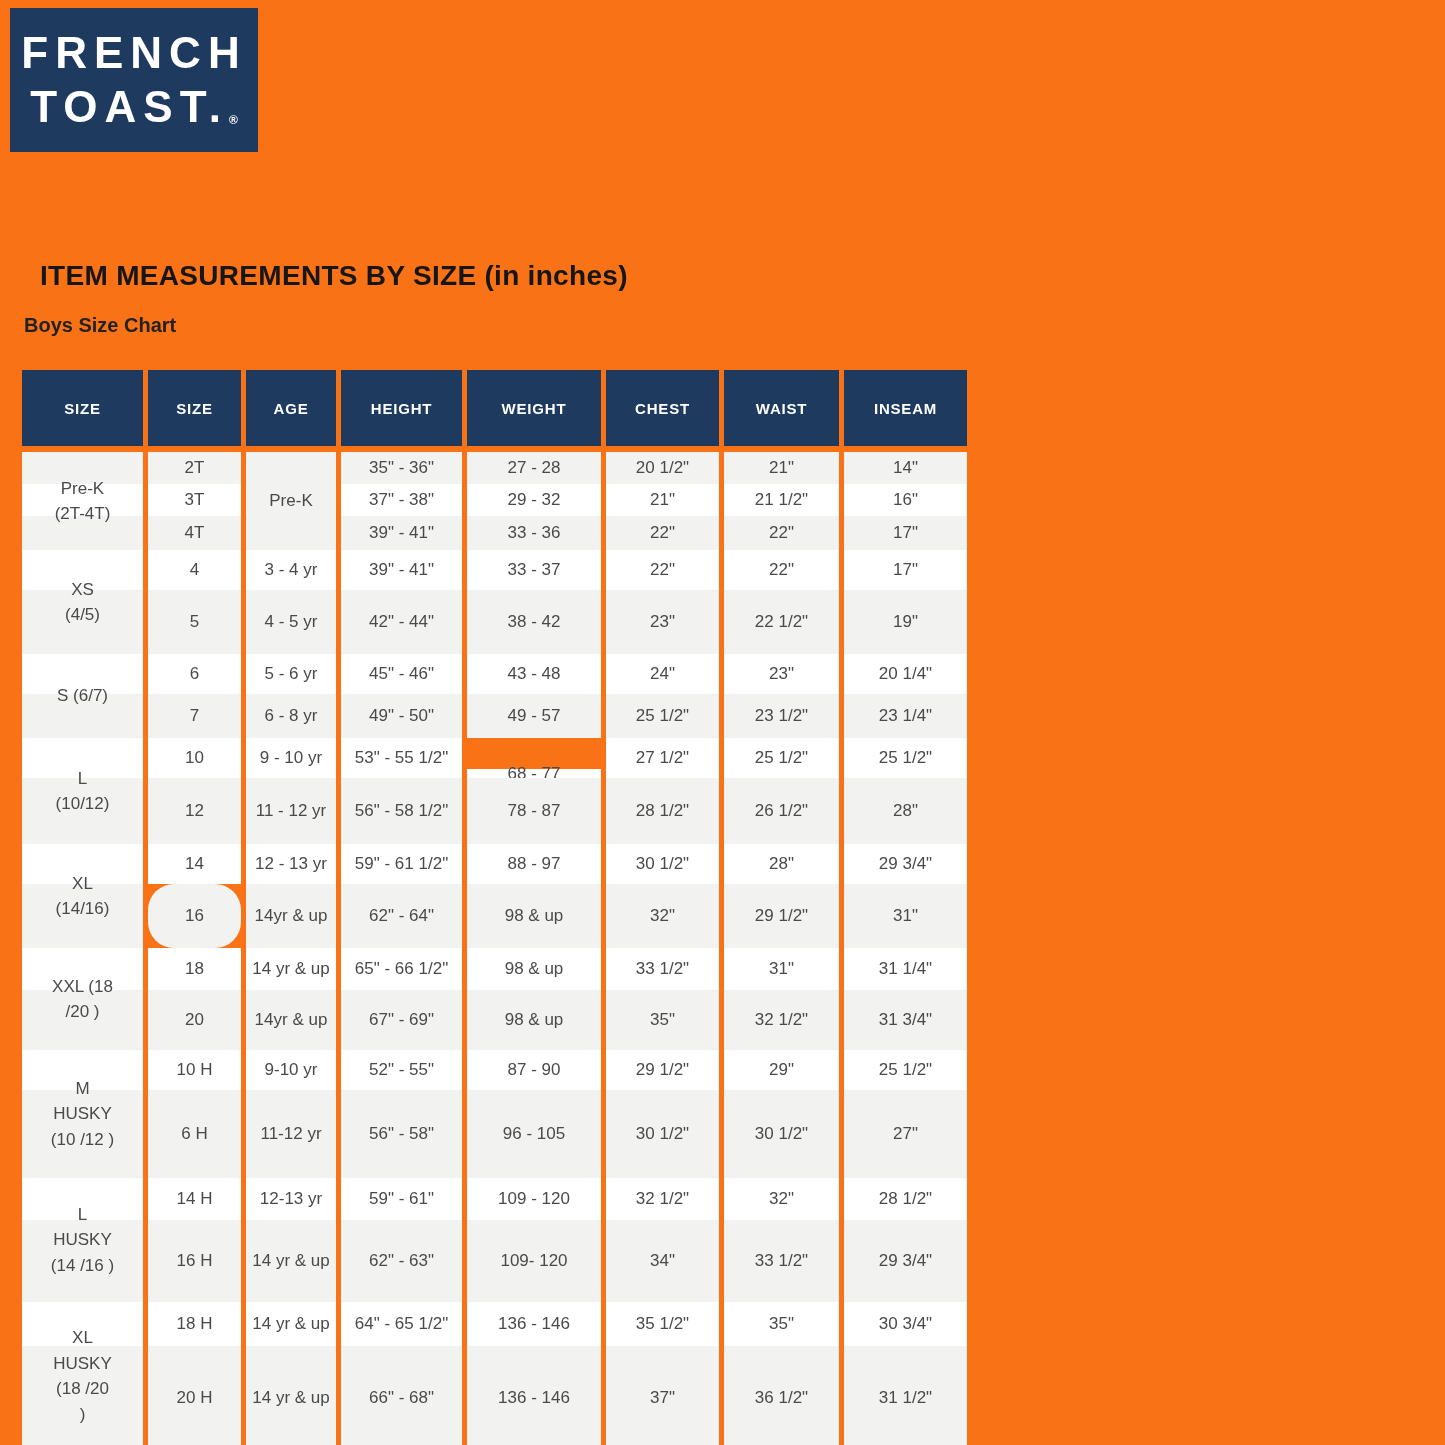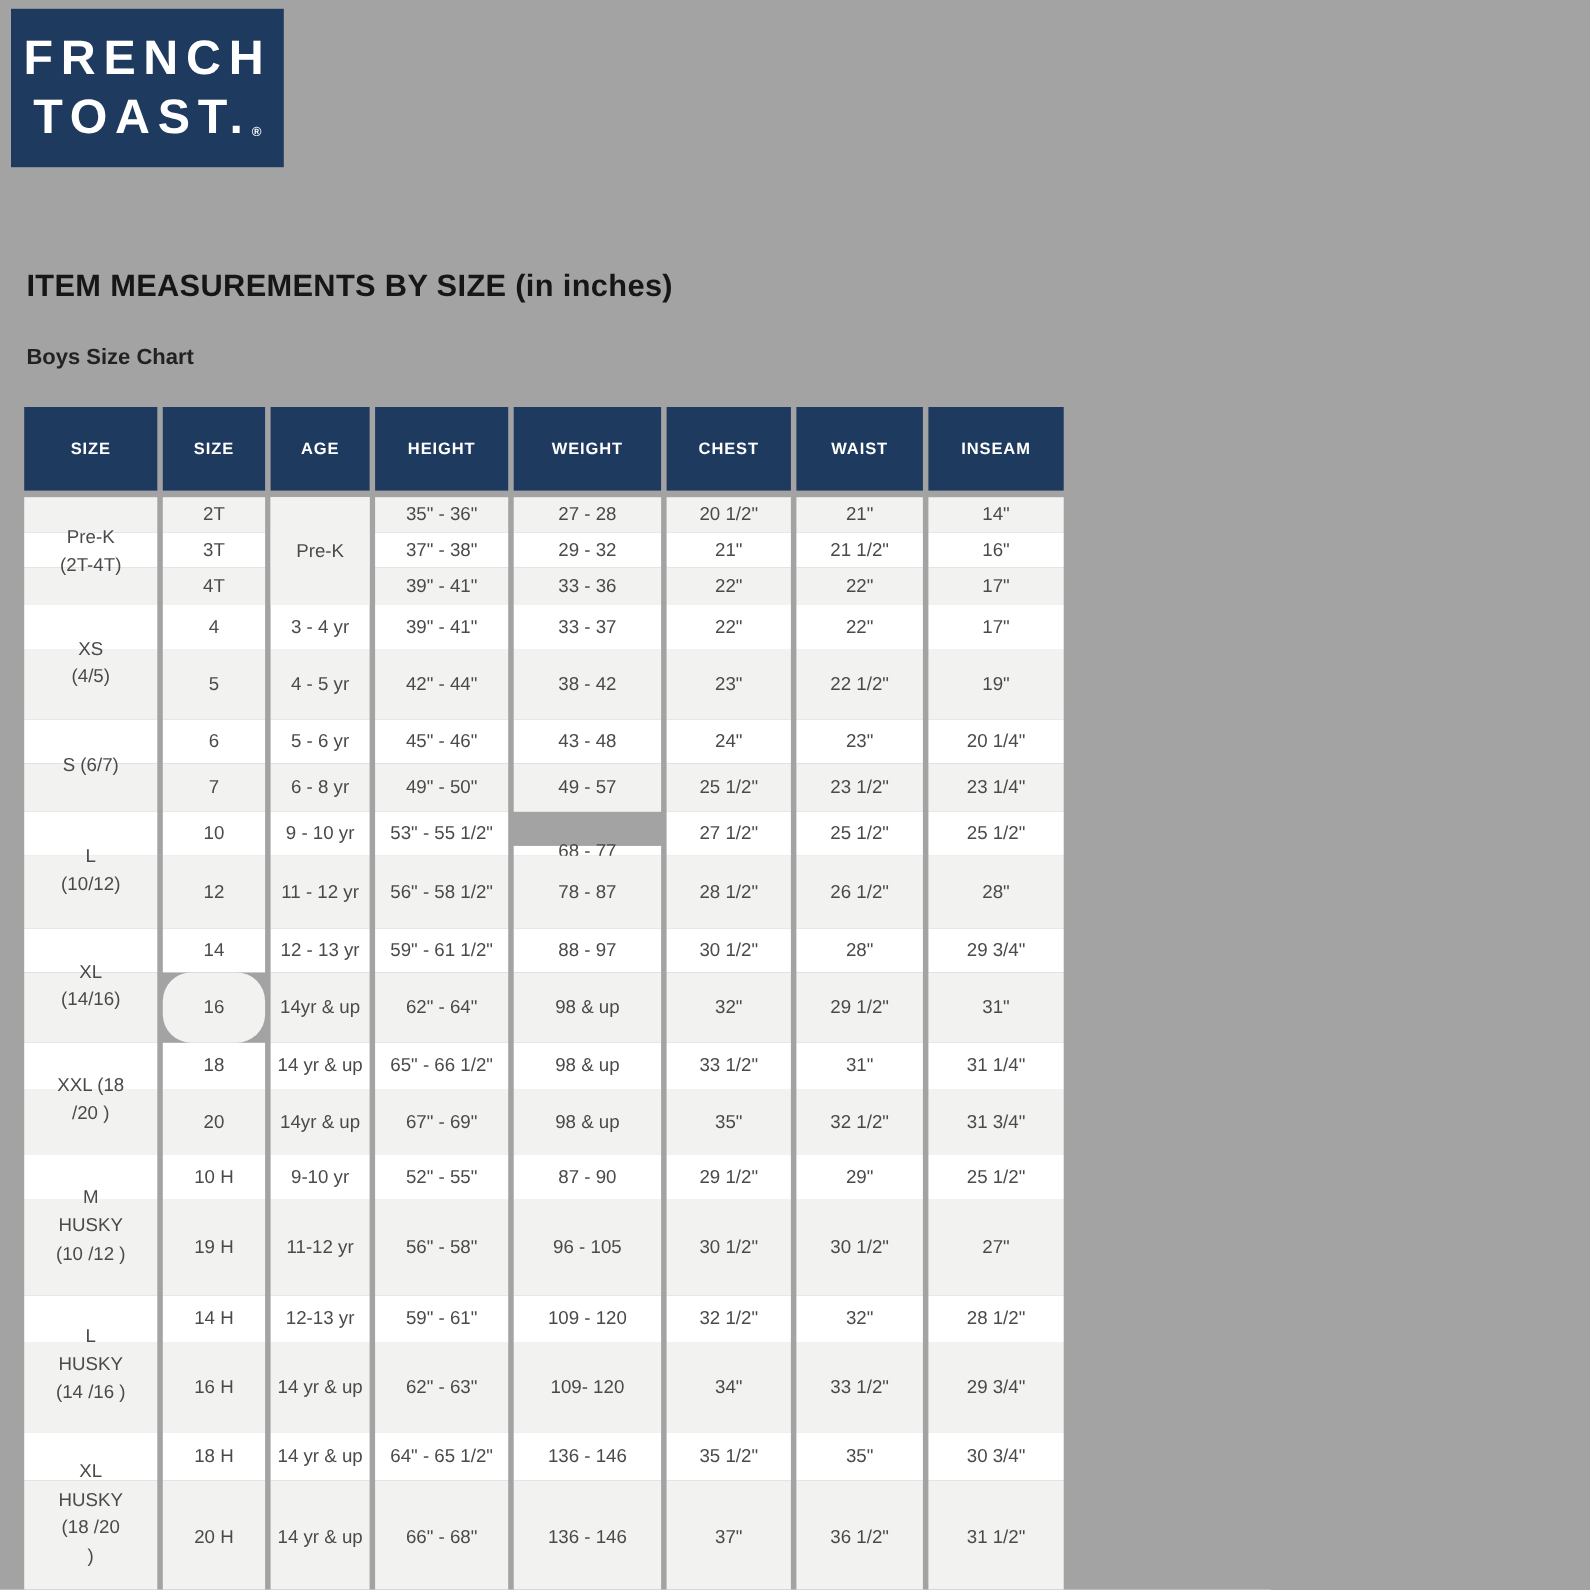--- a/index.html
+++ b/index.html
@@ -5,21 +5,21 @@
   :root{
     --navy:#1e3a5f;
     --stripe:#f2f2f1;
     --cell-text:#4a4a4a;
   }
   html,body{margin:0;padding:0;}
   body{background:#ffffff;font-family:"Liberation Sans", sans-serif;}
   .page{
     position:relative;
     width:1445px;height:1445px;
-    background:#a3a3a3;
+    background:#f97316;
     overflow:hidden;
   }
   .logo{
     position:absolute;left:10px;top:8px;
     width:248px;height:144px;
     background:var(--navy);
     color:#ffffff;
     display:flex;flex-direction:column;align-items:center;justify-content:center;
   }
   .logo-line{
@@ -28,21 +28,21 @@
   }
   .reg{font-size:12px;letter-spacing:0;margin-left:1px;align-self:flex-end;line-height:2.2;}
   .intro{
     position:absolute;left:24px;top:164px;
     font-size:19px;color:#3d3d3d;line-height:1.42;
     margin:0;
   }
   .title{
     position:absolute;left:24px;top:244px;
     font-size:28px;color:#161616;font-weight:bold;letter-spacing:0.3px;
-    margin:0;
+    margin:16px;
   }
   .subtitle{
     position:absolute;left:24px;top:314px;
     font-size:20px;color:#222222;font-weight:bold;
     margin:0;
   }
   .grid-cols{
     display:grid;
     grid-template-columns:121px 93px 90px 121px 134px 113px 115px 123px;
     column-gap:5px;
@@ -226,21 +226,21 @@
 /20 )</div>
       <div class="td white" style="grid-area: 14 / 1;"></div>
       <div class="td white" style="grid-area: 14 / 2;">10 H</div>
       <div class="td white" style="grid-area: 14 / 3;">9-10 yr</div>
       <div class="td white" style="grid-area: 14 / 4;">52" - 55"</div>
       <div class="td white" style="grid-area: 14 / 5;">87 - 90</div>
       <div class="td white" style="grid-area: 14 / 6;">29 1/2"</div>
       <div class="td white" style="grid-area: 14 / 7;">29"</div>
       <div class="td white" style="grid-area: 14 / 8;">25 1/2"</div>
       <div class="td gray" style="grid-area: 15 / 1;"></div>
-      <div class="td gray" style="grid-area: 15 / 2;">19 H</div>
+      <div class="td gray" style="grid-area: 15 / 2;">6 H</div>
       <div class="td gray" style="grid-area: 15 / 3;">11-12 yr</div>
       <div class="td gray" style="grid-area: 15 / 4;">56" - 58"</div>
       <div class="td gray" style="grid-area: 15 / 5;">96 - 105</div>
       <div class="td gray" style="grid-area: 15 / 6;">30 1/2"</div>
       <div class="td gray" style="grid-area: 15 / 7;">30 1/2"</div>
       <div class="td gray" style="grid-area: 15 / 8;">27"</div>
       <div class="group-label" style="grid-area: 14 / 1 / 16;">M
 HUSKY
 (10 /12 )</div>
       <div class="td white" style="grid-area: 16 / 1;"></div>

